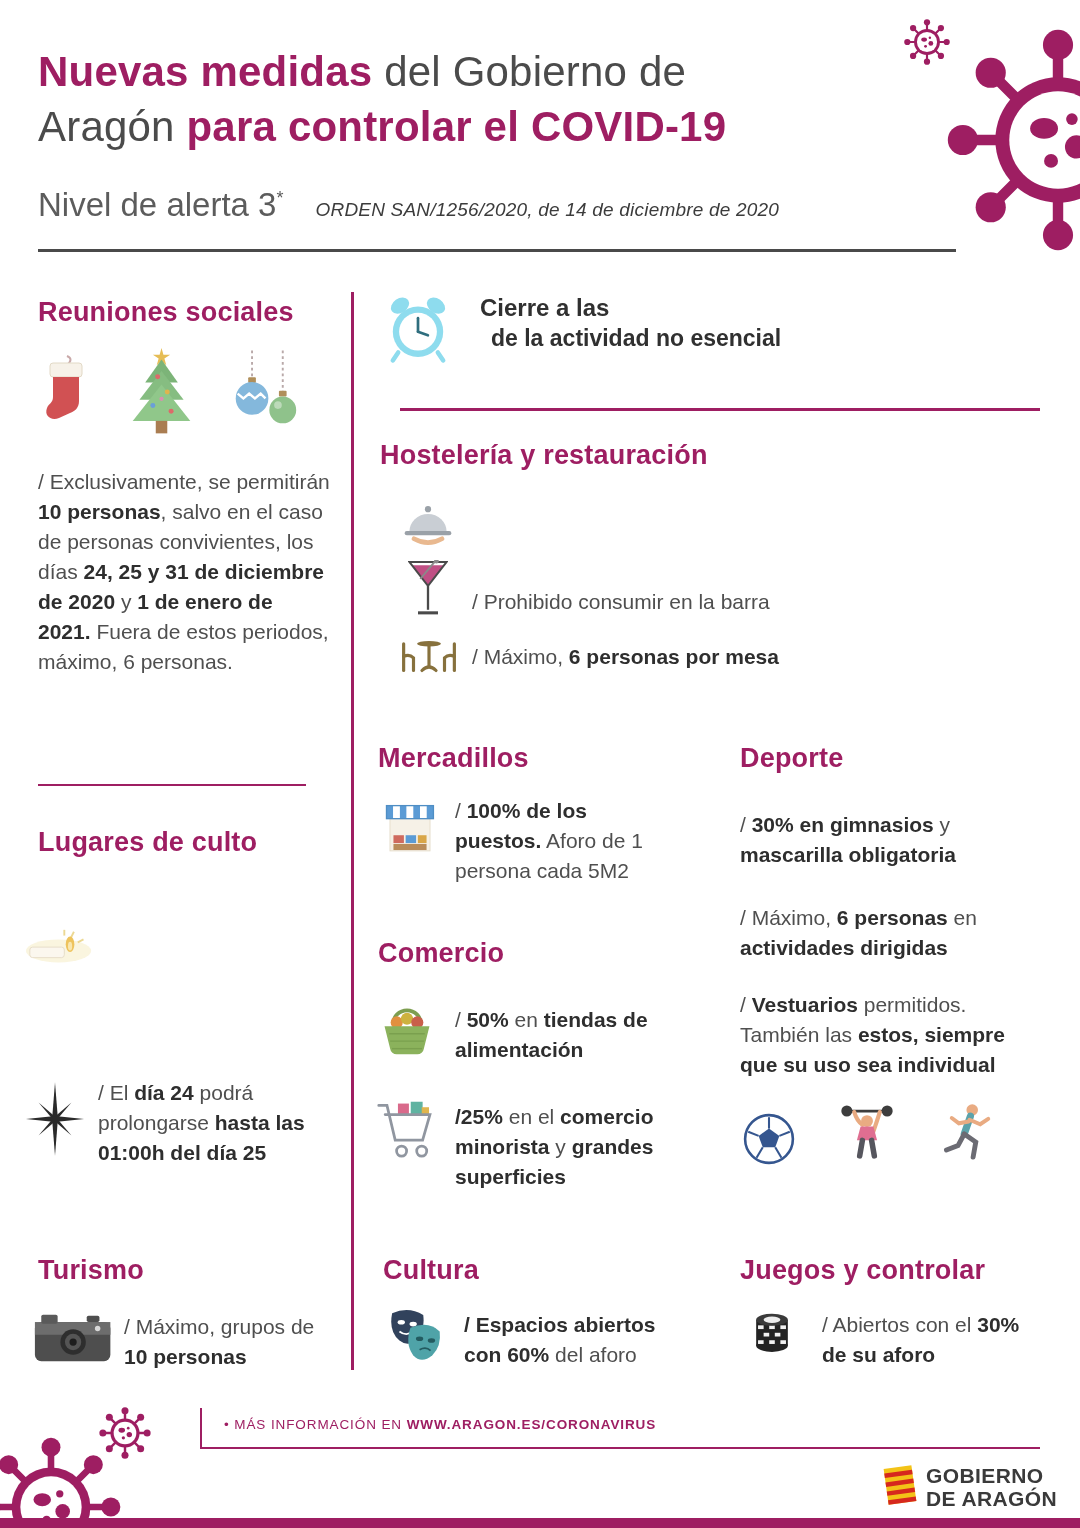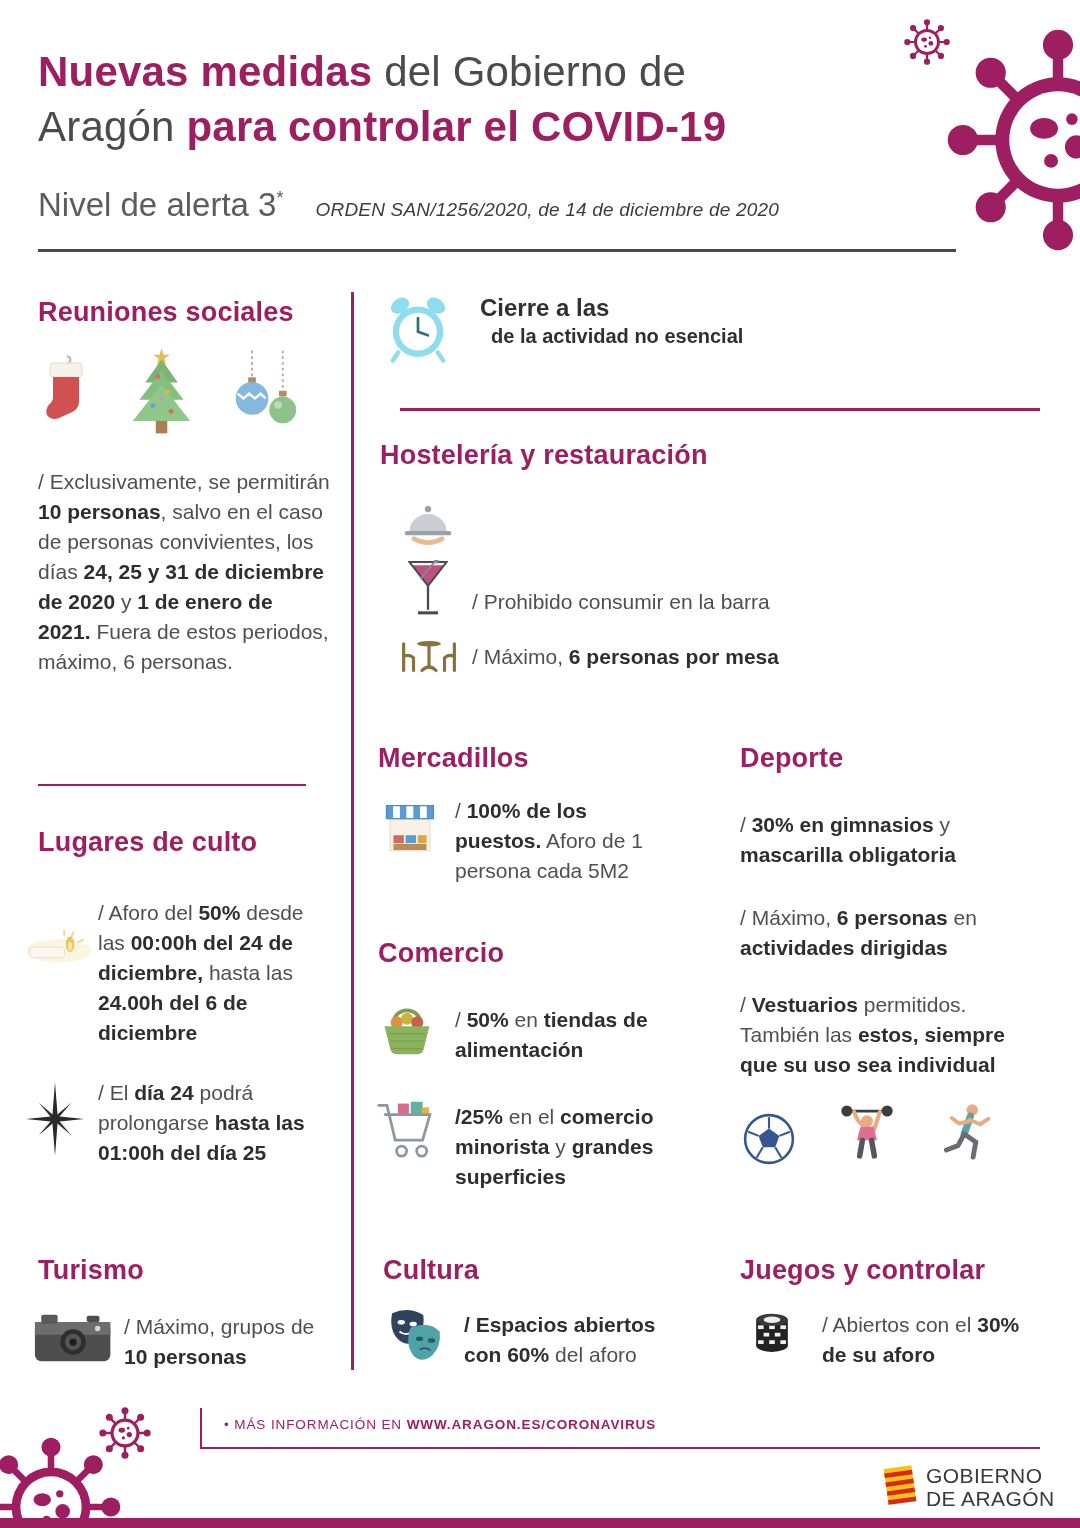--- a/index.html
+++ b/index.html
@@ -23,27 +23,27 @@
   .heading{position:absolute;font-size:27px;font-weight:700;color:var(--magenta);letter-spacing:.2px;}
   .body{position:absolute;font-size:21px;line-height:30px;color:var(--body);}
   .body .b{font-weight:700;color:var(--bold);text-align:right;}
   .icon{position:absolute;}
   .icon svg{display:block;}
   .xmas-row{position:absolute;left:40px;top:336px;display:flex;align-items:flex-end;gap:26px;}
   .cierre{position:absolute;left:480px;top:284px;}
   .cierre-1{font-size:24px;font-weight:700;color:#303030;}
   .cierre-2{display:flex;align-items:baseline;margin-top:3px;}
   .cierre-time{font-size:37px;font-weight:700;color:var(--magenta);}
-  .cierre-after{font-size:20px;font-weight:700;color:#303030;margin-left:11px;}
+  .cierre-after{font-size:23px;font-weight:700;color:#303030;margin-left:11px;}
   .sports-row{position:absolute;left:742px;top:1090px;display:flex;align-items:flex-end;gap:38px;}
   .footer-info{position:absolute;left:224px;top:1407px;font-size:13.5px;letter-spacing:.9px;
                color:var(--magenta);}
   .footer-info .u{font-weight:700;}
   .logo{position:absolute;left:882px;top:1452px;display:flex;align-items:center;gap:8px;}
-  .logo-text{font-size:21px;font-weight:400;color:#3a3a3a;line-height:23px;letter-spacing:.4px;}
+  .logo-text{font-size:21px;font-weight:700;color:#3a3a3a;line-height:23px;letter-spacing:.4px;}
   .bottom-bar{position:absolute;left:0;bottom:0;width:1080px;height:20px;background:var(--magenta);}
   .virus{color:var(--magenta);}
 </style>
 </head>
 <body>
 
 <div class="page">
 
   <svg width="0" height="0" style="position:absolute" aria-hidden="true">
     <defs>
@@ -153,21 +153,20 @@
       <g stroke="#e8cf7a" stroke-width="2" opacity="0.8">
         <line x1="52" y1="6" x2="49" y2="12"></line>
           <line x1="62" y1="14" x2="56" y2="17"></line>
           <line x1="42" y1="4" x2="42" y2="10"></line>
       </g>
       <rect x="6" y="22" width="36" height="11" rx="3" fill="#fbf7ee" stroke="#e6ddc8"></rect>
       <ellipse cx="48" cy="19" rx="4.5" ry="8" fill="#eec35c"></ellipse>
       <ellipse cx="48" cy="21" rx="2.2" ry="4.5" fill="#f9e6ad"></ellipse>
     </svg>
   </div>
-  <p class="body" style="left:98px;top:888px;width:238px"><span>/ Aforo del </span><span class="b">50%</span><span> desde las </span><span class="b">00:00h del 24 de diciembre,</span><span> hasta las </span><span class="b">24.00h del 6 de diciembre</span></p>
 
   <div class="icon" style="left:24px;top:1072px">
     <svg width="62" height="74" viewBox="0 0 64 76">
       <g fill="#2a2a2a">
         <polygon points="32,0 35,38 32,76 29,38"></polygon>
         <polygon points="2,38 32,35 62,38 32,41"></polygon>
         <polygon points="32,14 34,38 32,62 30,38" transform="rotate(45 32 38)"></polygon>
         <polygon points="32,14 34,38 32,62 30,38" transform="rotate(-45 32 38)"></polygon>
       </g>
     </svg>

